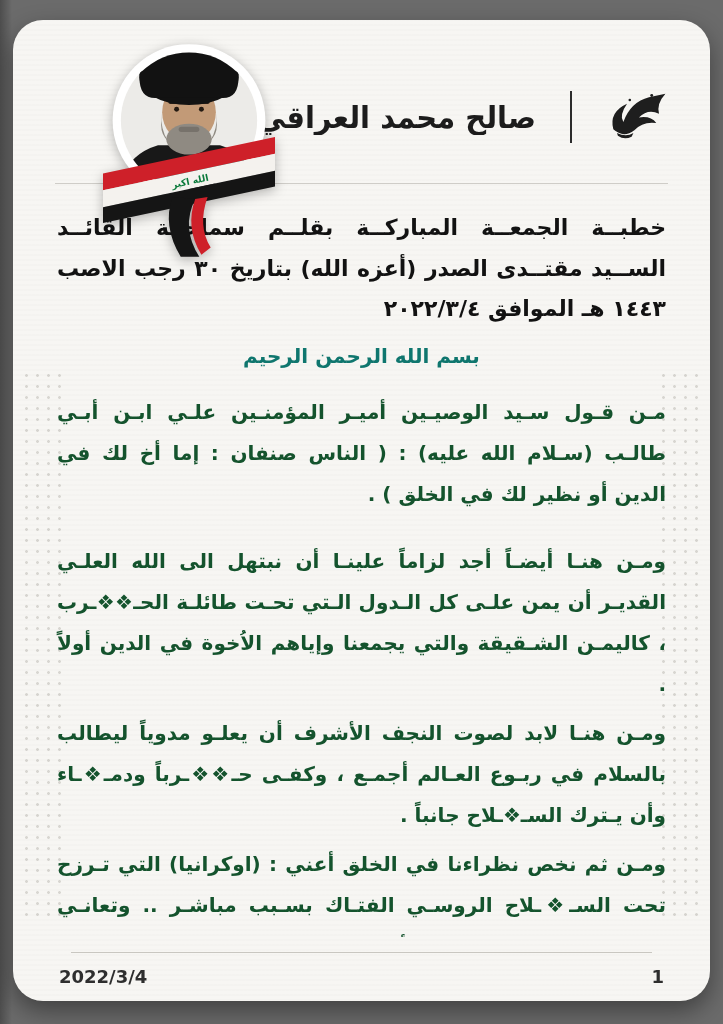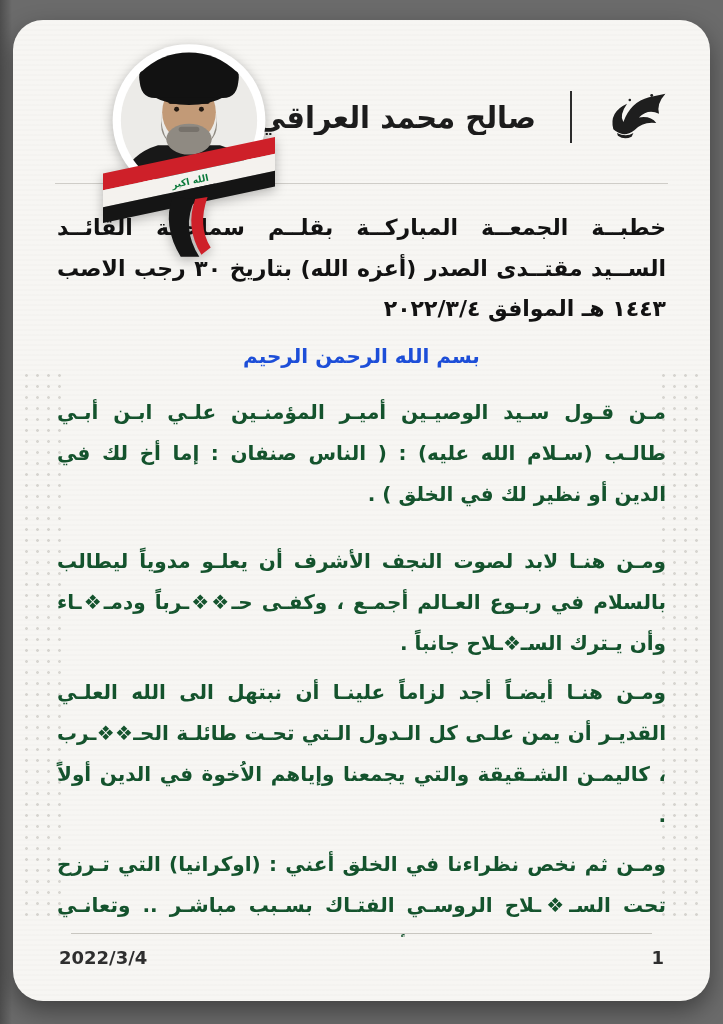--- a/index.html
+++ b/index.html
@@ -59,31 +59,31 @@
   
   .content{
     position:absolute;top:164px;left:0;right:0;bottom:64px;
     padding:20px 44px 0;direction:rtl;overflow:hidden;z-index:1;
   }
   .title{
     margin:4px 0 14px;font-size:22px;font-weight:bold;color:#121212;
     line-height:1.85;text-align:justify;
   }
   .basmala{
-    margin:6px 0 24px;font-size:20px;font-weight:bold;color:#1d4ed8;
+    margin:6px 0 24px;font-size:20px;font-weight:bold;color:#0f766e;
     text-align:center;
   }
   .para{
     margin:0 0 8px;font-size:20px;font-weight:bold;color:#14532d;
     line-height:2.05;text-align:justify;
   }
   .para-quote{margin-bottom:26px;}
 
   
-  .footer{position:absolute;left:0;right:0;bottom:0;height:68px;z-index:2;}
+  .footer{position:absolute;left:0;right:0;bottom:0;height:49px;z-index:2;}
   .footer-divider{position:absolute;top:0;left:58px;right:58px;height:1px;background:#c9c7c1;}
   .footer-row{
     position:absolute;left:46px;right:46px;top:14px;
     display:flex;justify-content:space-between;align-items:center;
     font-size:18px;font-weight:bold;color:#2e2e2e;direction:ltr;
   }
 </style>
 </head>
 <body>
 
@@ -156,23 +156,23 @@
 
     <div class="divider"></div>
 
     <main class="content">
       <h1 class="title">خطبــة الجمعــة المباركــة بقلــم سماحــة القائــد الســيد مقتــدى الصدر (أعزه الله) بتاريخ ٣٠ رجب الاصب ١٤٤٣ هـ الموافق ٢٠٢٢/٣/٤</h1>
 
       <h2 class="basmala">بسم الله الرحمن الرحيم</h2>
 
       <p class="para para-quote">مـن قـول سـيد الوصيـين أميـر المؤمنـين علـي ابـن أبـي طالـب (سـلام الله عليه) : ( الناس صنفان : إما أخ لك في الدين أو نظير لك في الخلق ) .</p>
 
+      <p class="para">ومـن هنـا أيضـاً أجد لزاماً علينـا أن نبتهل الى الله العلـي القديـر أن يمن علـى كل الـدول الـتي تحـت طائلـة الحـ❖❖ـرب ، كاليمـن الشـقيقة والتي يجمعنا وإياهم الاُخوة في الدين أولاً .</p>
+
       <p class="para">ومـن هنـا لابد لصوت النجف الأشرف أن يعلـو مدوياً ليطالب بالسلام في ربـوع العـالم أجمـع ، وكفـى حـ❖❖ـرباً ودمـ❖ـاء وأن يـترك السـ❖ـلاح جانباً .</p>
-
-      <p class="para">ومـن هنـا أيضـاً أجد لزاماً علينـا أن نبتهل الى الله العلـي القديـر أن يمن علـى كل الـدول الـتي تحـت طائلـة الحـ❖❖ـرب ، كاليمـن الشـقيقة والتي يجمعنا وإياهم الاُخوة في الدين أولاً .</p>
 
       <p class="para">ومـن ثم نخص نظراءنا في الخلق أعني : (اوكرانيا) التي تـرزح تحت السـ❖ـلاح الروسـي الفتـاك بسـبب مباشـر .. وتعانـي الويـلات بسـبب السياسة الأمريكية هناك .</p>
 
     </main>
 
     <footer class="footer">
       <div class="footer-divider"></div>
       <div class="footer-row">
         <span class="date">2022/3/4</span>
         <span class="pagenum">1</span>

